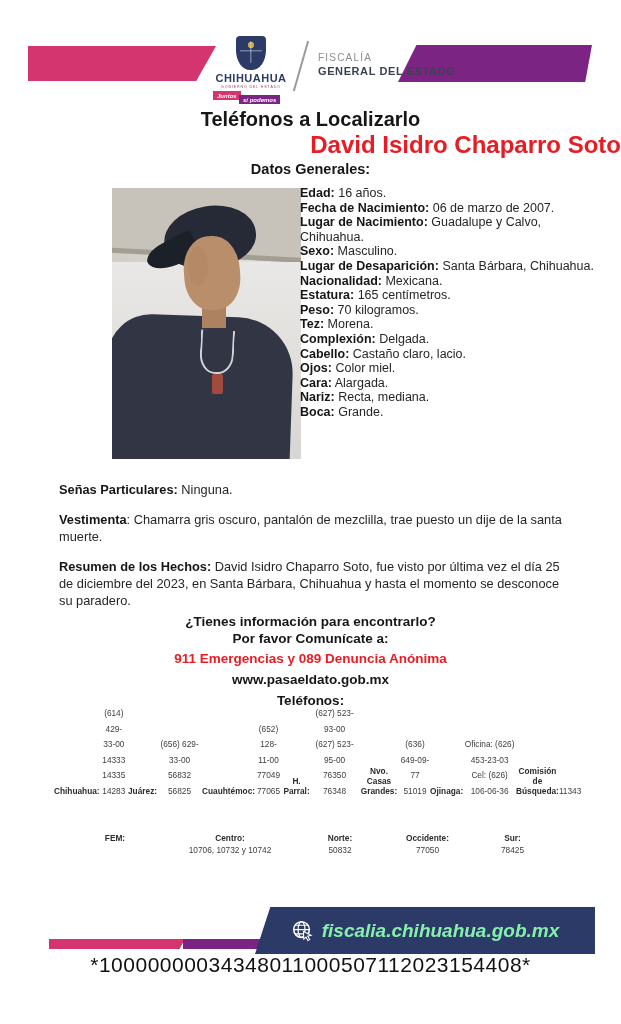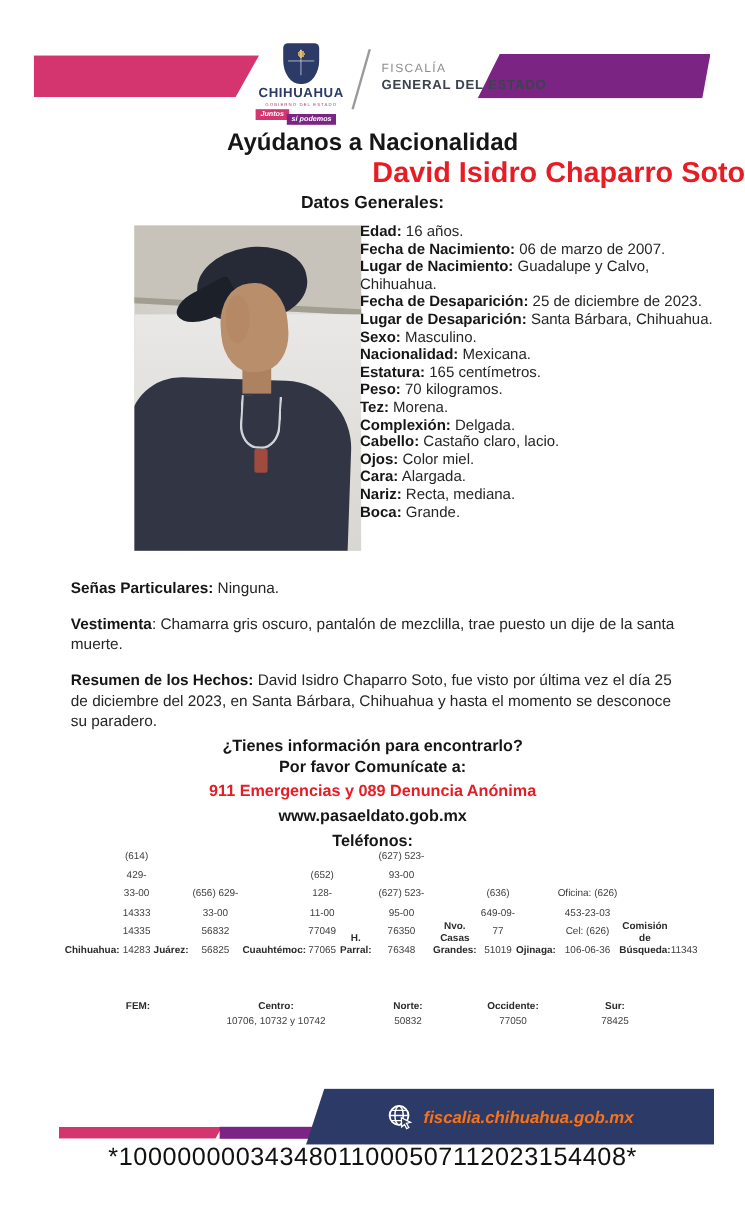--- a/index.html
+++ b/index.html
@@ -123,21 +123,21 @@
   .fem-office .val { line-height: 13px; }
   .fem-office.centro { width: 140px; }
   .fem-office.norte { width: 80px; }
   .fem-office.occidente { width: 95px; }
   .fem-office.sur { width: 75px; }
 
   
   .footer-band { position: absolute; left: 255px; top: 907px; width: 340px; height: 47px;
     background: #2c3a68; clip-path: polygon(4.5% 0, 100% 0, 100% 100%, 0 100%);
     display: flex; align-items: center; justify-content: center; gap: 8px; }
-  .footer-site { color: #f97316; font-size: 14px; font-weight: 700; font-style: italic; }
+  .footer-site { color: #86efac; font-size: 19px; font-weight: 700; font-style: italic; }
   .stripe-pink { position: absolute; left: 49px; top: 939px; width: 136px; height: 10px;
     background: #d4356f; clip-path: polygon(0 0, 100% 0, 96% 100%, 0 100%); }
   .stripe-purple { position: absolute; left: 183px; top: 939px; width: 77px; height: 10px;
     background: #7c2483; }
   .folio { position: absolute; left: 0; top: 953px; width: 100%; text-align: center;
     font-size: 21px; color: #111111; letter-spacing: .5px; }
 </style>
 </head>
 <body>
 
@@ -156,21 +156,21 @@
     </div>
   </div>
 
   <div class="header-divider"></div>
 
   <div class="agency">
     <div class="agency-top">FISCALÍA</div>
     <div class="agency-bottom">GENERAL DEL ESTADO</div>
   </div>
 
-  <div class="headline">Ayúdanos a Nacionalidad</div>
+  <div class="headline">Teléfonos a Localizarlo</div>
   <div class="person-name">David Isidro Chaparro Soto</div>
   <div class="section-heading">Datos Generales:</div>
 
   <div class="photo">
     <div class="ceiling"></div>
     <div class="wall-light"></div>
     <div class="torso"></div>
     <div class="neck"></div>
     <div class="cap"></div>
     <div class="cap-brim"></div>
@@ -181,25 +181,24 @@
   </div>
 
   <div class="data-list" data-list="general_data.fields">
 
       <div class="data-line"><strong>Edad:</strong><span> 16 años.</span></div>
 
       <div class="data-line"><strong>Fecha de Nacimiento:</strong><span> 06 de marzo de 2007.</span></div>
 
       <div class="data-line"><strong>Lugar de Nacimiento:</strong><span> Guadalupe y Calvo, Chihuahua.</span></div>
 
-      <div class="data-line"><strong>Fecha de Desaparición:</strong><span> 25 de diciembre de 2023.</span></div>
+
+      <div class="data-line"><strong>Sexo:</strong><span> Masculino.</span></div>
 
       <div class="data-line"><strong>Lugar de Desaparición:</strong><span> Santa Bárbara, Chihuahua.</span></div>
-
-      <div class="data-line"><strong>Sexo:</strong><span> Masculino.</span></div>
 
       <div class="data-line"><strong>Nacionalidad:</strong><span> Mexicana.</span></div>
 
       <div class="data-line"><strong>Estatura:</strong><span> 165 centímetros.</span></div>
 
       <div class="data-line"><strong>Peso:</strong><span> 70 kilogramos.</span></div>
 
       <div class="data-line"><strong>Tez:</strong><span> Morena.</span></div>
 
       <div class="data-line"><strong>Complexión:</strong><span> Delgada.</span></div>

